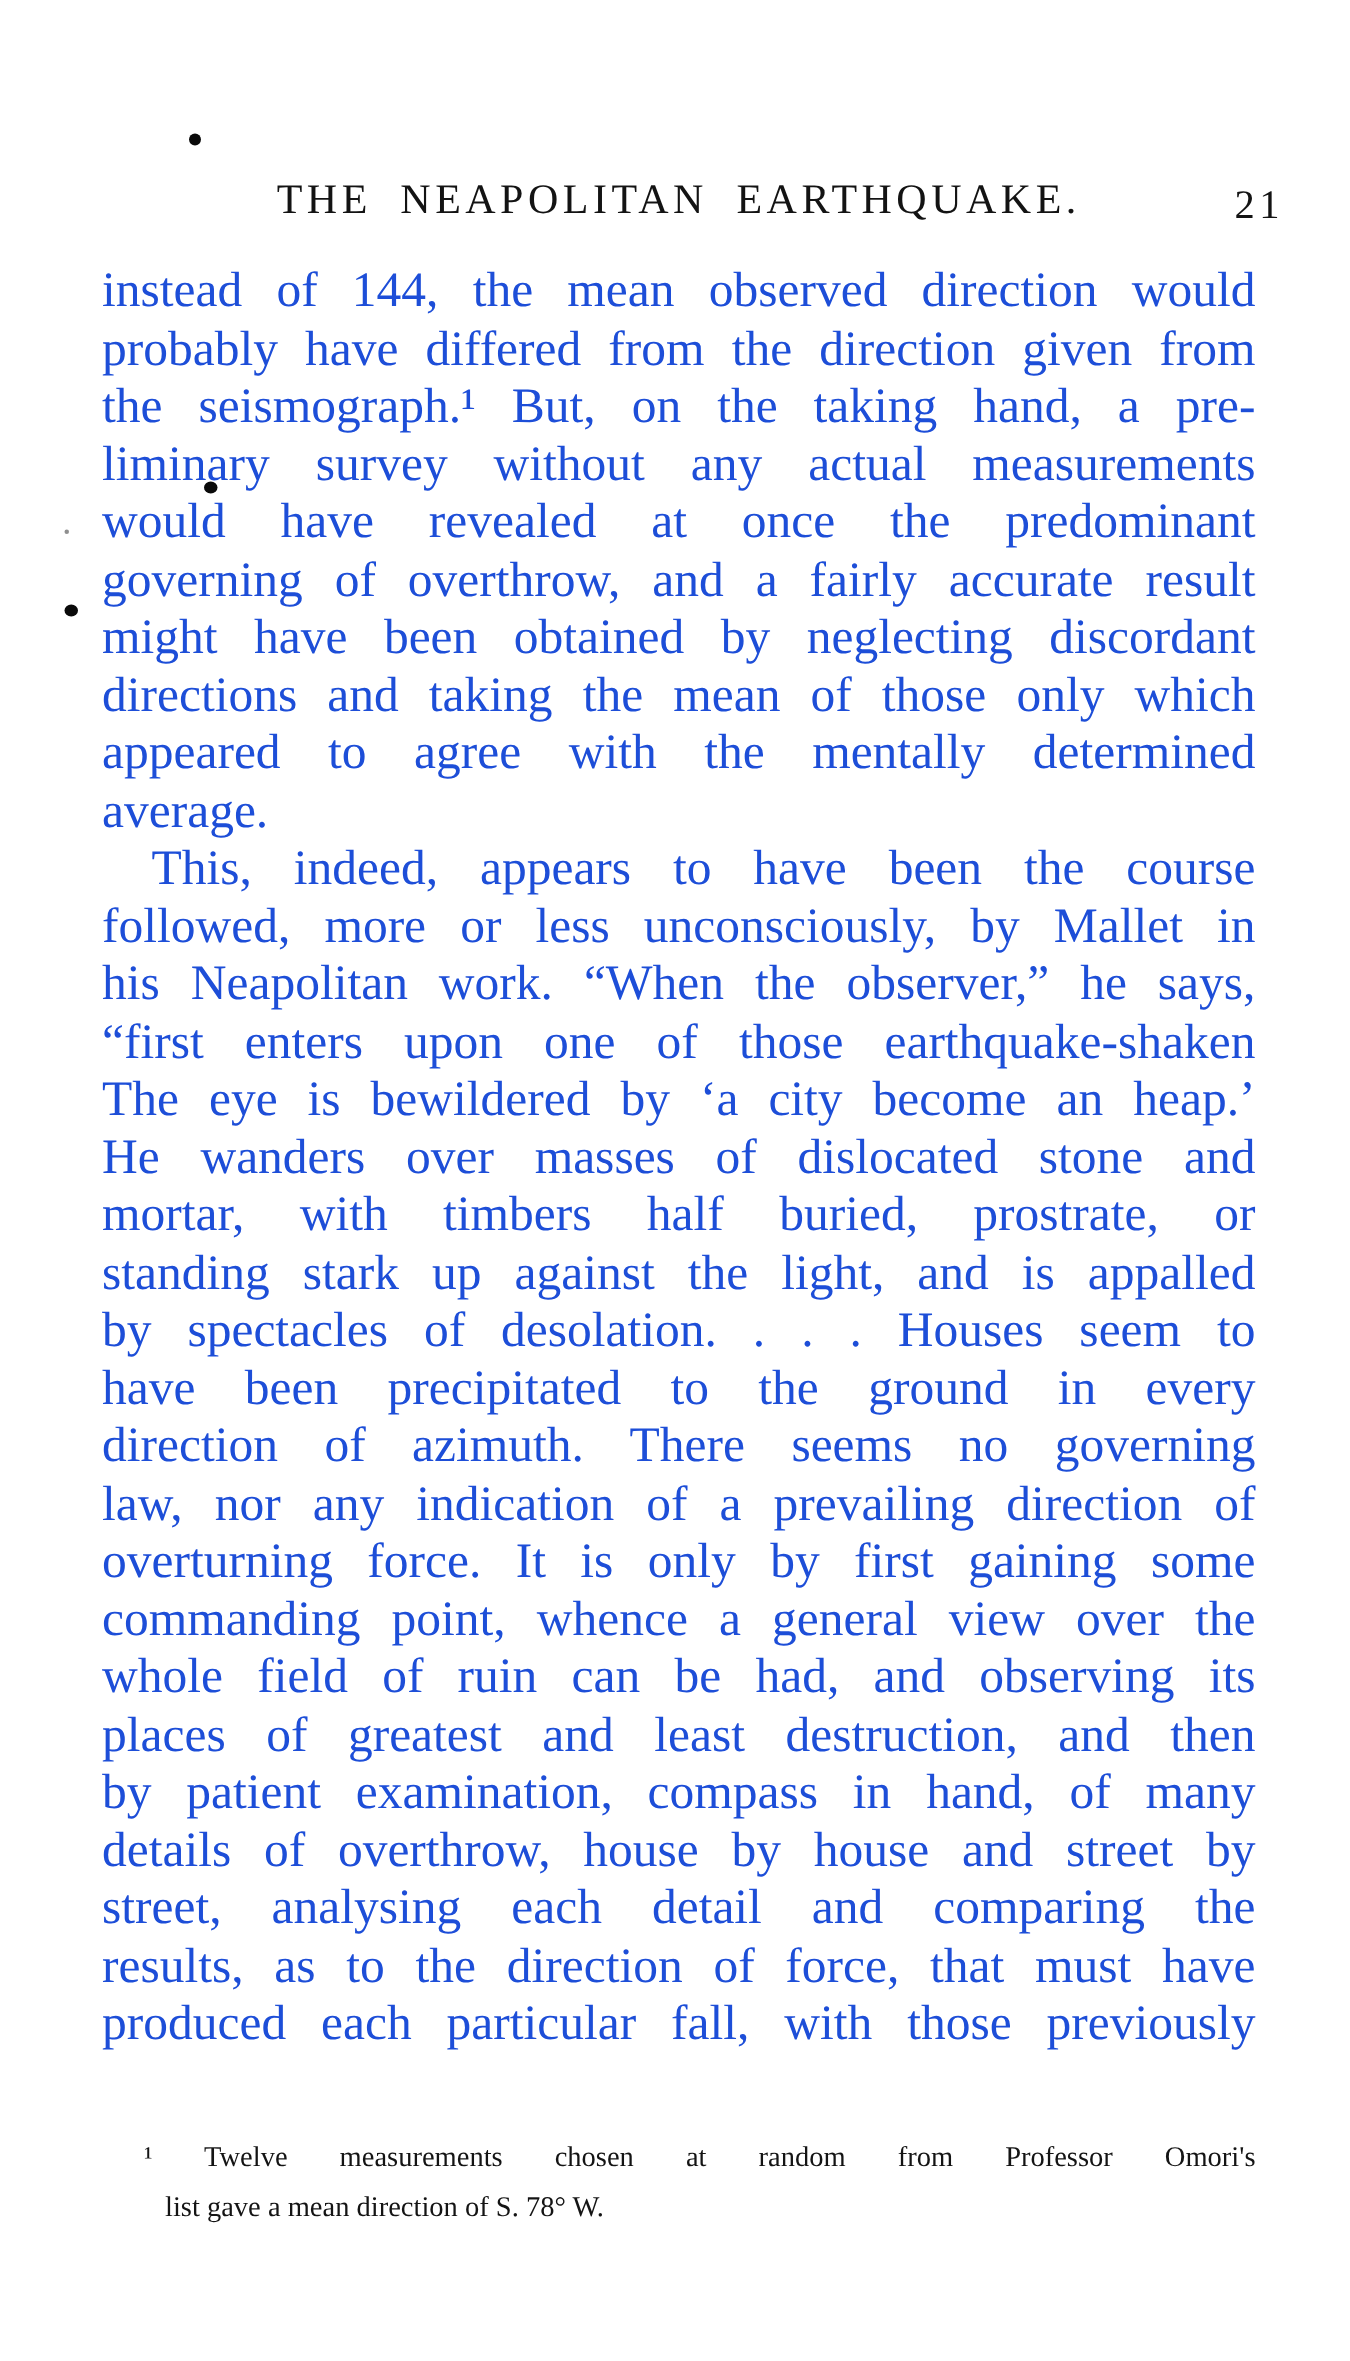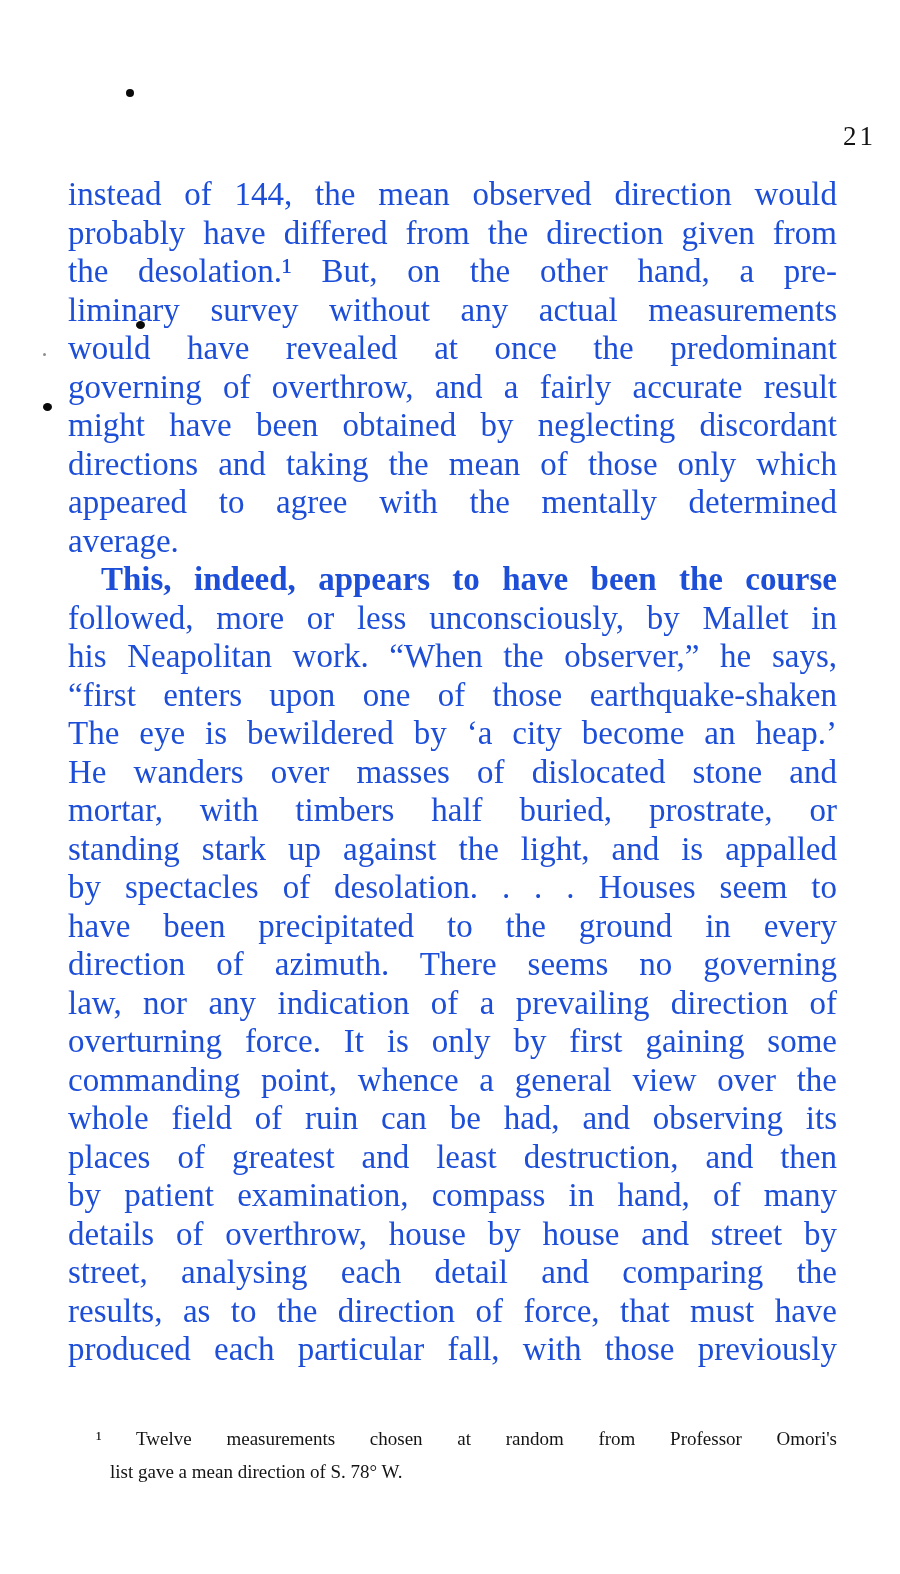--- a/index.html
+++ b/index.html
@@ -28,21 +28,21 @@
     display: inline-block;
     font-size: 28px;
     letter-spacing: 3px;
     word-spacing: 9px;
     white-space: nowrap;
     color: #131313;
   }
   .page-number {
     position: absolute;
     top: 121px;
-    right: 24px;
+    right: 44px;
     font-size: 27px;
     letter-spacing: 3px;
     color: #131313;
   }
   
   .body-text {
     position: absolute;
     top: 175px;
     left: 68px;
     width: 769px;
@@ -53,21 +53,20 @@
     text-align: justify;
     text-align-last: justify;
     white-space: normal;
     color: #1d4ed8;
   }
   .line.lastline {
     text-align-last: left;
   }
   .line.indent {
     text-indent: 33px;
-    font-weight: bold;
   }
   
   .footnote {
     position: absolute;
     top: 1422px;
     left: 68px;
     width: 769px;
   }
   .fn-line {
     font-size: 19px;
@@ -87,28 +86,31 @@
   .speck-a { left: 126px; top: 89px;  width: 8px; height: 8px; }
   .speck-b { left: 136px; top: 321px; width: 9px; height: 8px; }
   .speck-c { left: 43px;  top: 403px; width: 9px; height: 8px; }
   .speck-d { left: 43px;  top: 353px; width: 3px; height: 3px; background: #8f8f8f; }
 </style>
 </head>
 <body>
 
 <div class="page">
 
+  <div class="header-row">
+    <span class="running-title">THE NEAPOLITAN EARTHQUAKE.</span>
+  </div>
   <div class="page-number">21</div>
 
   <div class="body-text">
 
     <div class="para">
       <div class="line">instead of 144, the mean observed direction would</div>
       <div class="line">probably have differed from the direction given from</div>
-      <div class="line">the desolation.¹ But, on the other hand, a pre-</div>
+      <div class="line">the seismograph.¹ But, on the taking hand, a pre-</div>
       <div class="line">liminary survey without any actual measurements</div>
       <div class="line">would have revealed at once the predominant</div>
       <div class="line">governing of overthrow, and a fairly accurate result</div>
       <div class="line">might have been obtained by neglecting discordant</div>
       <div class="line">directions and taking the mean of those only which</div>
       <div class="line">appeared to agree with the mentally determined</div>
       <div class="line lastline">average.</div>
     </div>
 
     <div class="para">

